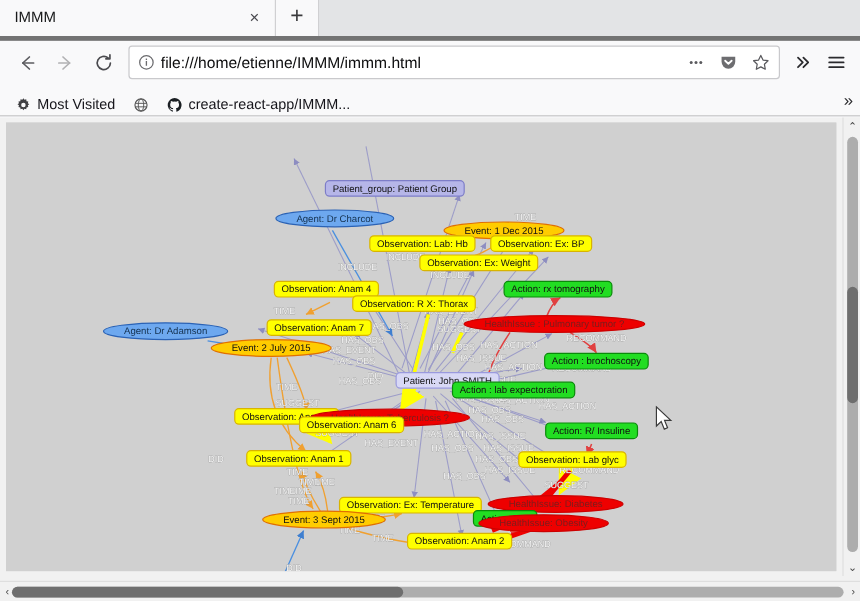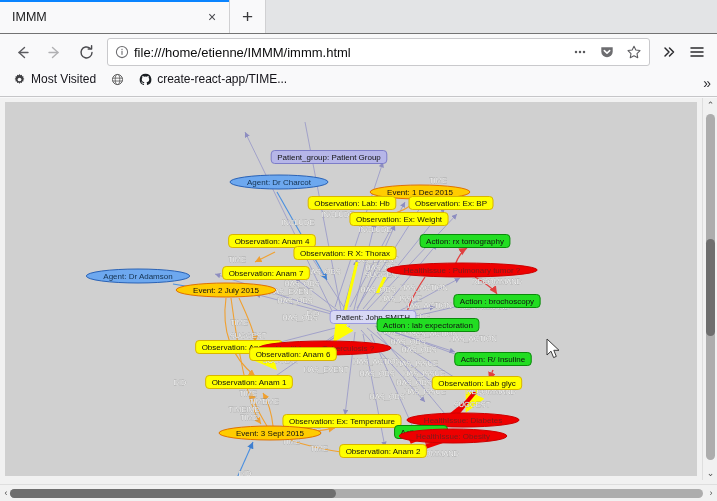--- a/index.html
+++ b/index.html
@@ -9,22 +9,22 @@
     overflow: hidden;
     font-family: "Liberation Sans", sans-serif;
     background: #f9f9fa;
   }
 
   
   #browser { width: 717px; height: 501px; position: relative; background: #f9f9fa; }
 
   
   .tabstrip {
-    height: 34px; background: #e3e4e6; display: flex; align-items: center;
-    position: relative; border-bottom: 1px solid #737373;
+    height: 34px; background: #e3e4e6; display: flex; align-items: flex-end;
+    position: relative; border-bottom: 4px solid #737373;
   }
   .tab {
     width: 230px; height: 33px; background: #f9f9fa; display: flex; align-items: center;
     position: relative; padding: 0 8px 0 12px; border-right: 1px solid #d0d0d2;
   }
   .tab::before {
     content: ""; position: absolute; left: 0; right: 0; top: 0; height: 2px;
     background: #0a84ff;
   }
   .tab-title {
@@ -67,21 +67,21 @@
     color: #5a5a5e; border-radius: 3px; flex: none;
   }
   .rightbtn {
     width: 26px; height: 28px; display: flex; align-items: center; justify-content: center;
     color: #2b2b2e;
   }
 
   
   .bookmarks {
     height: 27px; background: #f9f9fa; border-bottom: 1px solid #c6c6c8;
-    display: flex; align-items: flex-start; padding: 0 6px; gap: 2px;
+    display: flex; align-items: flex-end; padding: 0 6px; gap: 2px;
     position: relative;
   }
   .bm {
     display: flex; align-items: center; gap: 5px; padding: 2px 6px;
     font-size: 12px; color: #15141a; white-space: nowrap; border-radius: 3px;
   }
   .bm-ico { width: 14px; height: 14px; display: flex; align-items: center; justify-content: center; flex: none; }
   .bm-overflow {
     position: absolute; right: 6px; top: 0; bottom: 0;
     display: flex; align-items: center; color: #2b2b2e; font-size: 14px;
@@ -237,21 +237,21 @@
             <path d="M2 6.3 H14 M2 9.9 H14" stroke="#585858" stroke-width="1"></path>
           </svg>
       </span>
     </div>
     <div class="bm">
       <span class="bm-ico">
         <svg width="13" height="13" viewBox="0 0 16 16">
             <path d="M8 .8a7.2 7.2 0 0 0-2.28 14c.36.07.49-.15.49-.34v-1.2c-2 .44-2.43-.96-2.43-.96-.33-.83-.8-1.05-.8-1.05-.66-.45.05-.44.05-.44.73.05 1.11.75 1.11.75.65 1.1 1.7.79 2.11.6.07-.47.25-.79.46-.97-1.6-.18-3.28-.8-3.28-3.56 0-.79.28-1.43.74-1.93-.07-.18-.32-.91.07-1.9 0 0 .6-.19 1.97.74a6.9 6.9 0 0 1 3.6 0c1.36-.93 1.96-.74 1.96-.74.4.99.15 1.72.07 1.9.46.5.74 1.14.74 1.93 0 2.77-1.69 3.38-3.3 3.56.26.22.49.66.49 1.33v1.97c0 .19.13.42.5.34A7.2 7.2 0 0 0 8 .8z" fill="#1b1f23"></path>
           </svg>
       </span>
-      <span>create-react-app/TIME...</span>
+      <span>create-react-app/IMMM...</span>
     </div>
     <div class="bm-overflow">»</div>
   </div>
 
   <div class="content">
 
     <div class="viewport">
       <svg class="graph" viewBox="0 0 692 374" xmlns="http://www.w3.org/2000/svg">
         <defs>
           <marker id="ahG" markerWidth="7" markerHeight="7" refX="6" refY="3" orient="auto">

